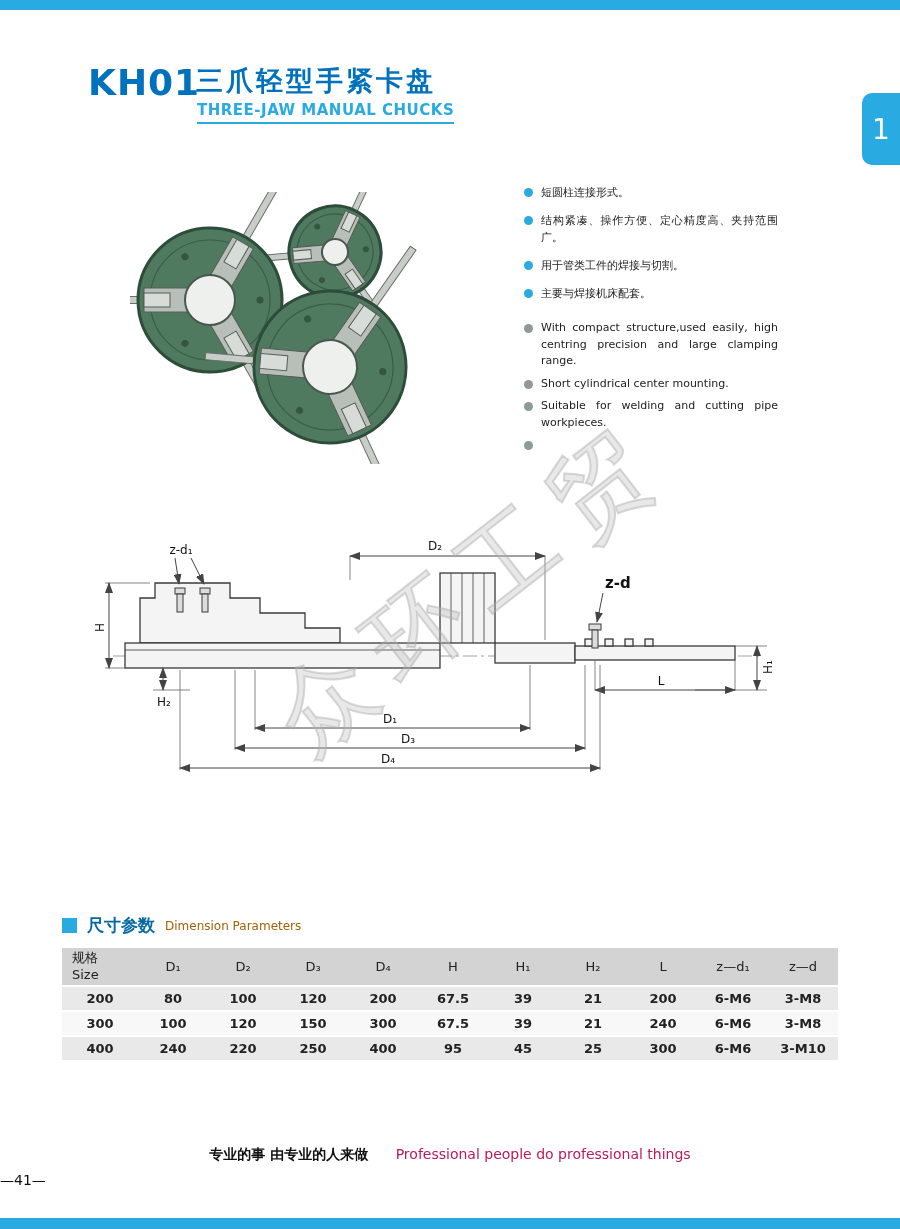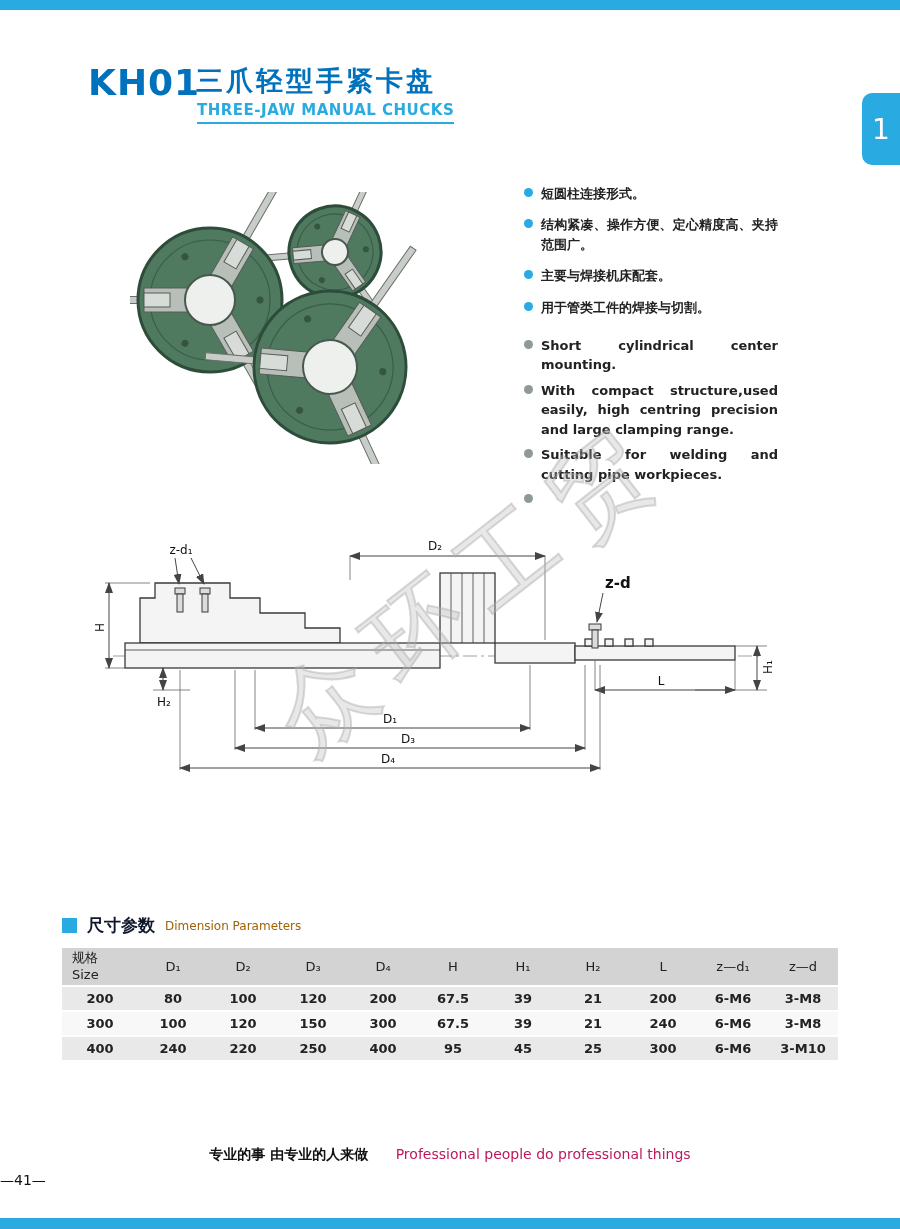--- a/index.html
+++ b/index.html
@@ -29,21 +29,21 @@
   .hole { fill:#eef0ee; stroke:#49584e; stroke-width:2; }
   .jaw rect { fill:#b8beb8; stroke:#565c56; stroke-width:1; }
   .jaw .jaw2 { fill:#d8dcd8; }
   .rods rect { fill:#c9cdc9; stroke:#6a6f6a; stroke-width:1; }
   .bolt { fill:#35553f; }
 
   
   .features { position:absolute; left:524px; top:184px; width:254px; }
   .feature-list { list-style:none; }
   .feature-list.cn { margin-bottom:18px; }
-  .feature { position:relative; padding-left:17px; font-size:13px; line-height:1.55; margin-bottom:11px; text-align:justify;font-weight:bold; }
+  .feature { position:relative; padding-left:17px; font-size:11px; line-height:1.55; margin-bottom:11px; text-align:justify; }
   .feature-list.en .feature { margin-bottom:6px; line-height:1.5; }
   .feature .dot { position:absolute; left:0; top:4px; width:9px; height:9px; border-radius:50%; background:#29abe2; }
   .feature-list.en .dot { background:#8f9a96; }
 
   
   .drawing { position:absolute; left:95px; top:538px; width:712px; height:268px; }
   .shape { fill:#f4f4f4; stroke:#3a3a3a; stroke-width:1.3; }
   .screw { fill:#dcdcdc; stroke:#3a3a3a; stroke-width:1; }
   .thin { stroke:#3a3a3a; stroke-width:0.8; }
   .dim, .ldr { stroke:#444; stroke-width:1; fill:none; }
@@ -56,21 +56,21 @@
   .watermark {
     position:absolute; left:200px; top:540px; width:540px; text-align:center;
     font-size:96px; letter-spacing:20px; line-height:1;
     color:rgba(185,185,185,0.32); -webkit-text-stroke:2px rgba(170,170,170,0.45);
     transform:rotate(-38deg); pointer-events:none; white-space:nowrap;
   }
 
   
   .section-header { position:absolute; left:62px; top:914px; display:flex; align-items:center; gap:10px; }
   .section-sq { width:15px; height:15px; background:#29abe2; }
-  .section-title-cn { font-size:17px; font-weight:bold; color:#0f172a; }
+  .section-title-cn { font-size:17px; font-weight:bold; color:#0369a1; }
   .section-title-en { font-size:12px; color:#a16207; }
   .dim-table { position:absolute; left:62px; top:948px; width:776px; border-collapse:collapse; font-size:13px; }
   .dim-table th, .dim-table td { text-align:center; font-weight:normal; border-bottom:2px solid #fff; }
   .dim-table thead th { background:#d3d3d3; height:38px; }
   .dim-table thead th.size-th { text-align:left; padding-left:10px; line-height:1.25; }
   .dim-table td { height:25px;font-weight:bold; }
   .dim-table tbody tr:nth-child(odd) td { background:#e9e9e9; }
   .dim-table tbody tr:nth-child(even) td { background:#f8f8f8; }
 
   
@@ -172,26 +172,26 @@
           </g>
         <circle r="27" class="hole"></circle>
       </g>
     </svg>
   </div>
 
   <div class="features">
     <ul class="feature-list cn">
       <li class="feature"><span class="dot"></span><span>短圆柱连接形式。</span></li>
       <li class="feature"><span class="dot"></span><span>结构紧凑、操作方便、定心精度高、夹持范围广。</span></li>
+      <li class="feature"><span class="dot"></span><span>用于管类工件的焊接与切割。</span></li>
       <li class="feature"><span class="dot"></span><span>主要与焊接机床配套。</span></li>
-      <li class="feature"><span class="dot"></span><span>用于管类工件的焊接与切割。</span></li>
     </ul>
     <ul class="feature-list en">
+      <li class="feature"><span class="dot"></span><span>With compact structure,used easily, high centring precision and large clamping range.</span></li>
       <li class="feature"><span class="dot"></span><span>Short cylindrical center mounting.</span></li>
-      <li class="feature"><span class="dot"></span><span>With compact structure,used easily, high centring precision and large clamping range.</span></li>
       <li class="feature"><span class="dot"></span><span>Suitable for welding and cutting pipe workpieces.</span></li>
       <li class="feature"><span class="dot"></span></li>
     </ul>
   </div>
 
   <div class="drawing">
     <svg viewBox="0 0 712 268" width="712" height="268">
       <defs>
         <marker id="aE" markerWidth="11" markerHeight="8" refX="10" refY="4" orient="auto" markerUnits="userSpaceOnUse">
             <path d="M0,0L11,4L0,8Z" fill="#444"></path>

